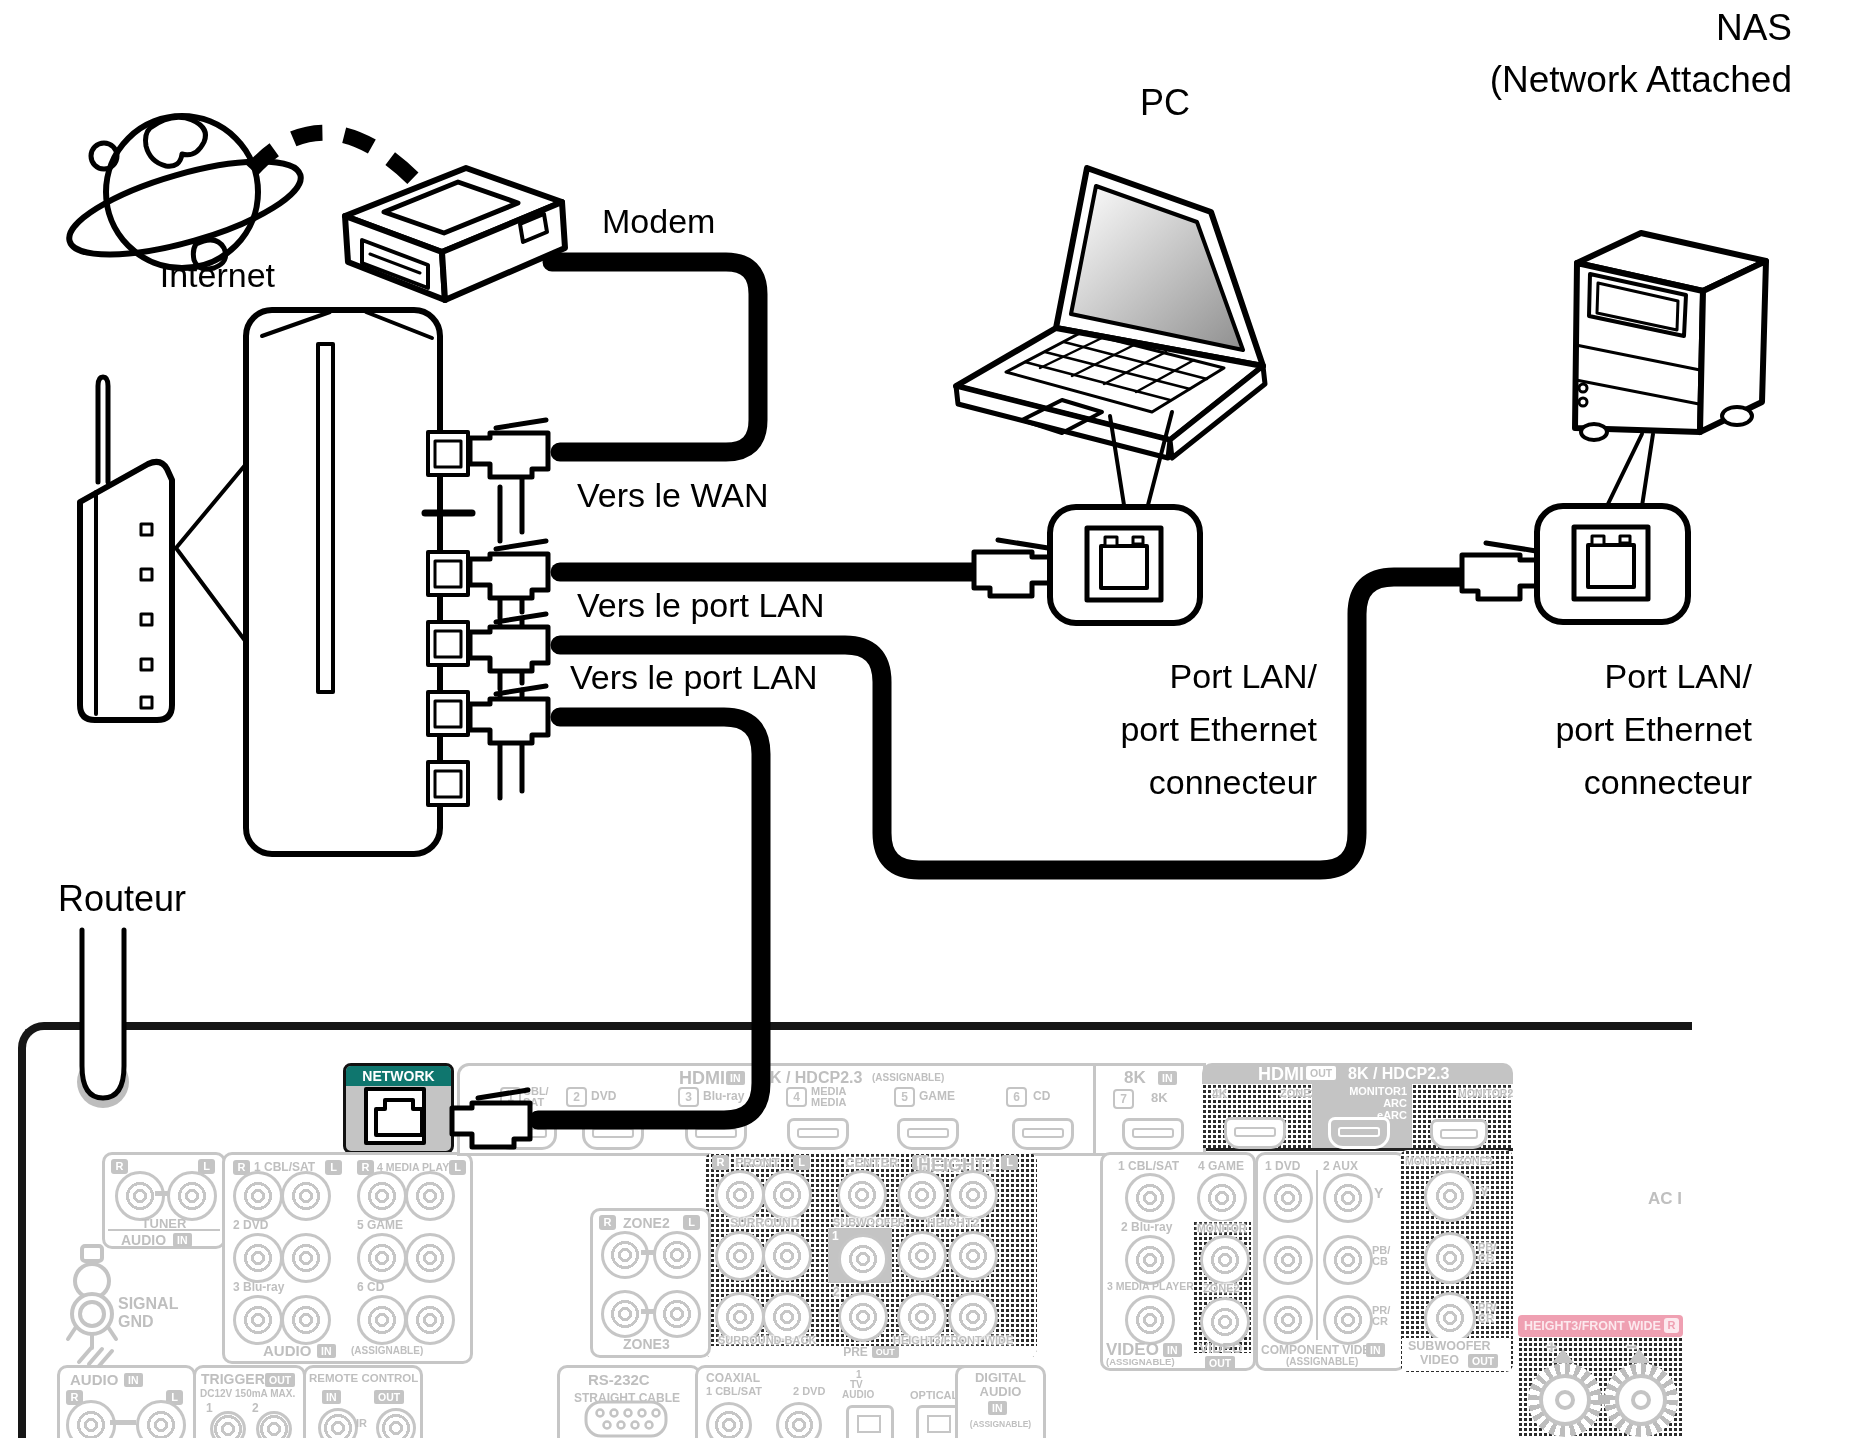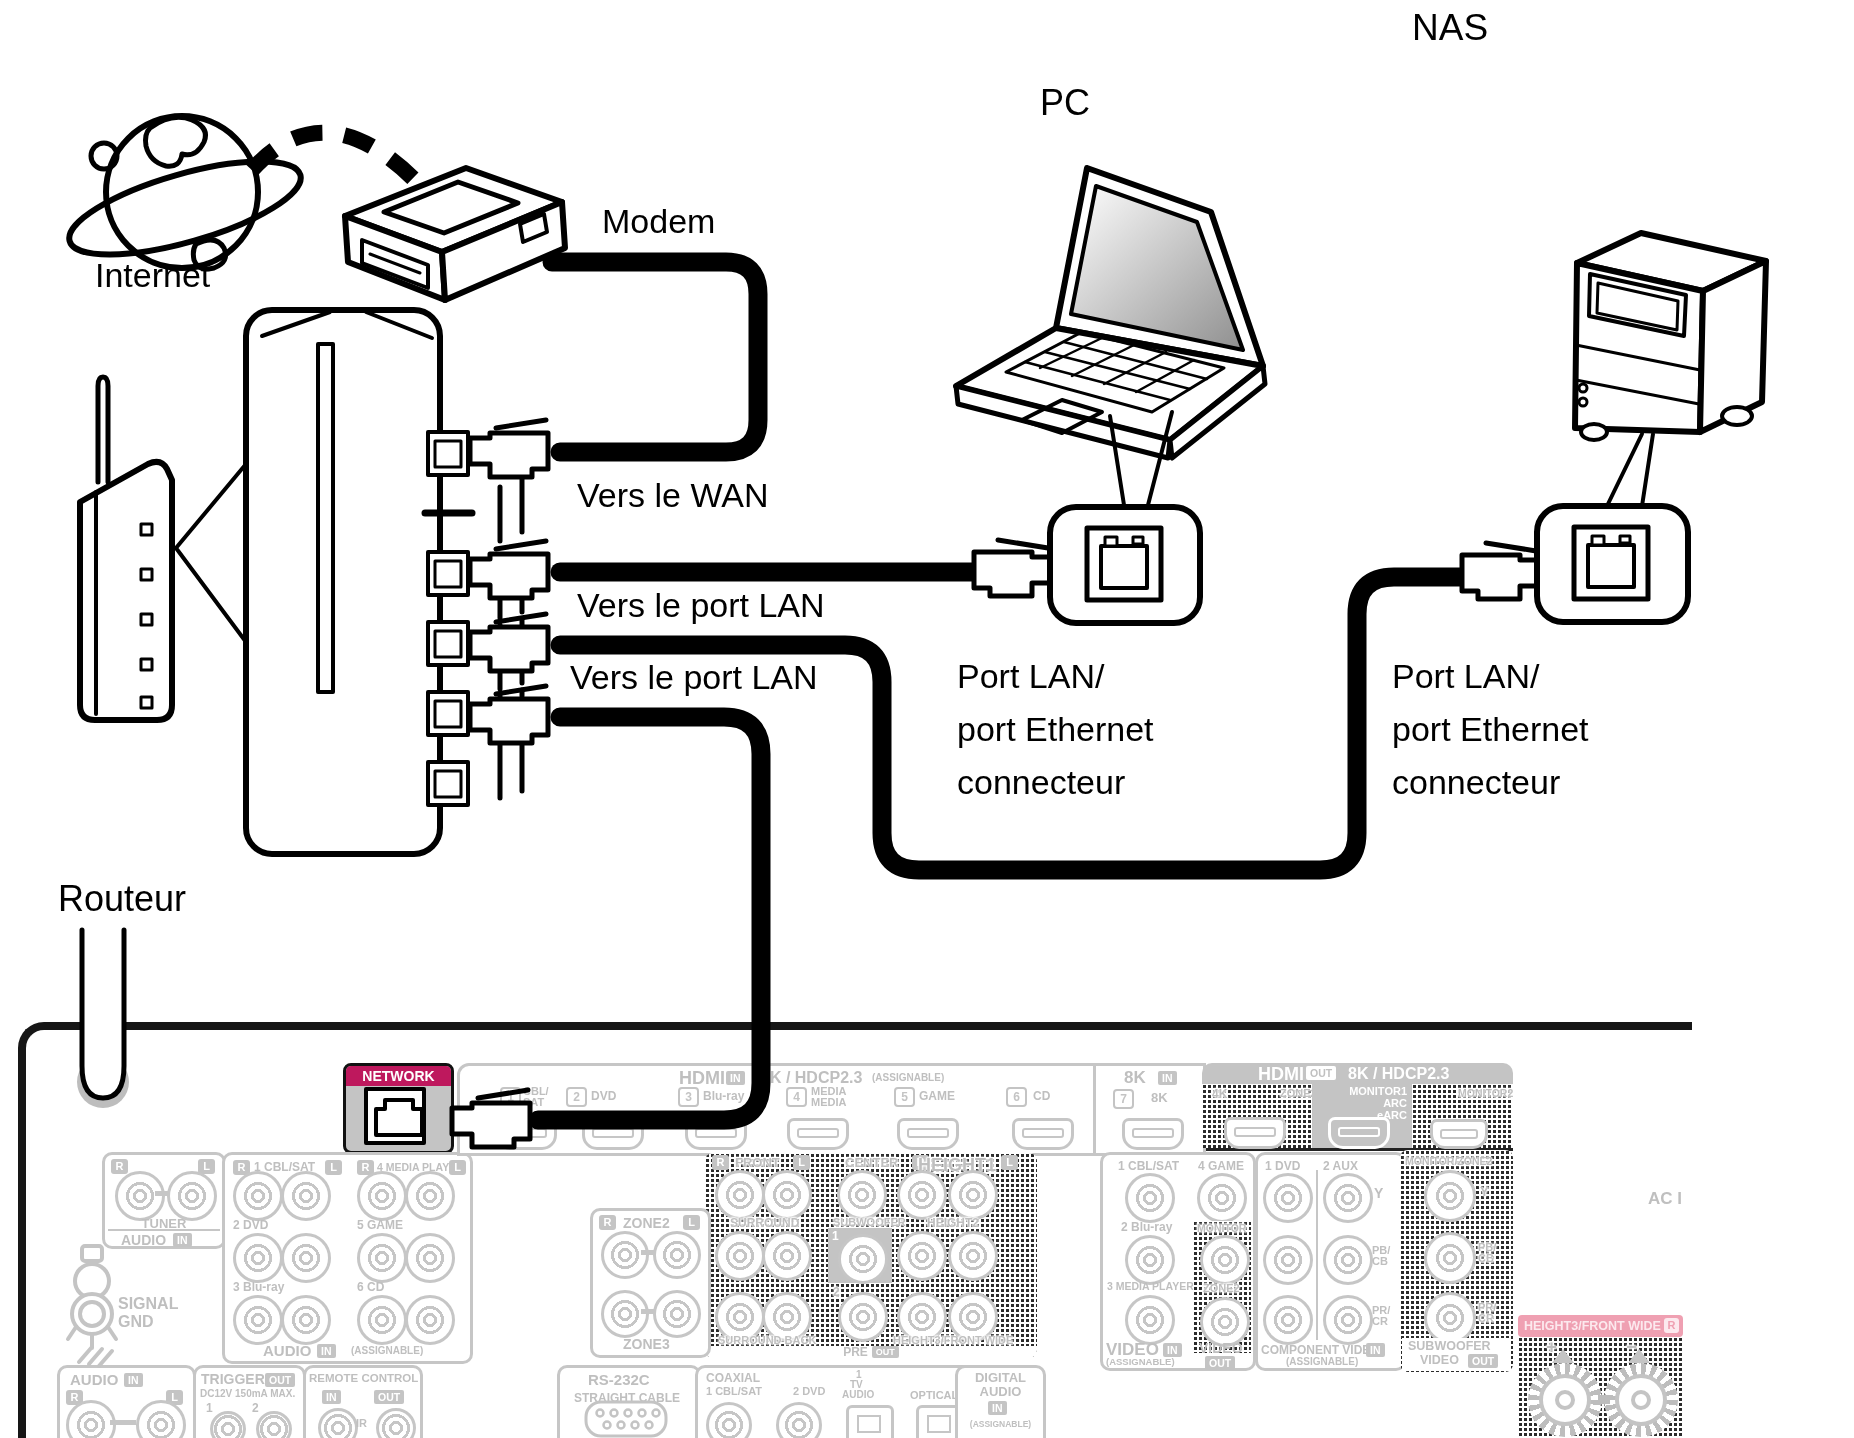--- a/index.html
+++ b/index.html
@@ -2,21 +2,21 @@
 <html><head>
 <meta charset="utf-8">
 <style>
   html,body{margin:0;padding:0;background:#fff}
   .stage{position:relative;width:1854px;height:1438px;background:#fff;overflow:hidden;
          font-family:"Liberation Sans",sans-serif}
   svg.art{position:absolute;left:0;top:0;z-index:6;pointer-events:none}
   .labels{position:absolute;left:0;top:0;width:100%;height:100%;z-index:4}
   .panel{position:absolute;left:0;top:0;width:100%;height:100%;z-index:2}
   .lbl{position:absolute;color:#000;font-size:34px;white-space:nowrap}
-  .lbl.c{text-align:left;white-space:normal}
+  .lbl.c{text-align:right;white-space:normal}
   .blk{position:absolute;background:#fff;border:3px solid #c6c6c6;border-radius:10px}
   .dots{background-color:#fff;background-image:radial-gradient(circle,#2b2b2b 1.45px,transparent 1.6px);background-size:5px 5px}
   .gtx{position:absolute;color:#bfbfbf;font-weight:bold;white-space:nowrap;line-height:1.05}
   .wtx{position:absolute;color:#fff;font-weight:bold;white-space:nowrap;line-height:1.05}
   .sh{text-shadow:0 0 2px #fff,0 0 2px #fff,1px 1px 2px #fff,-1px -1px 2px #fff}
   .rl{position:absolute;width:17px;height:15px;background:#c4c4c4;color:#fff;font-size:11px;font-weight:bold;
       text-align:center;line-height:15px;border-radius:3px}
   .bdg{position:absolute;background:#c4c4c4;color:#fff;font-weight:bold;font-size:10.5px;text-align:center;
        border-radius:2px;padding:1px 4px;line-height:12px}
   .bdg.inv{background:#fff;color:#c0c0c0}
@@ -44,21 +44,21 @@
 <body>
 
 <div class="stage">
 
   <div class="panel">
     <div style="position:absolute;left:18px;top:1022px;width:1666px;height:416px;border-left:8px solid #161616;border-top:8px solid #161616;border-top-left-radius:26px"></div>
     <div style="position:absolute;left:457px;top:1147px;width:1056px;height:4px;background:#222"></div>
 
 
     <div style="position:absolute;left:343px;top:1063px;width:105px;height:85px;border:3px solid #111;border-radius:8px;background:#c4c4c4;overflow:hidden">
-      <div style="position:absolute;left:0;right:0;top:0;height:20px;background:#be185d">
+      <div style="position:absolute;left:0;right:0;top:0;height:20px;background:#0f766e">
         <span class="wtx" style="left:0;right:0;top:3px;text-align:center;font-size:14px">NETWORK</span>
       </div>
     </div>
 
     <div class="blk" style="left:102px;top:1152px;width:118px;height:91px">
       <span class="rl" style="left:6px;top:4px">R</span>
       <span class="rl" style="left:93px;top:4px">L</span>
       <i class="rca" style="left:10px;top:16px;width:44px;height:44px"></i>
       <i class="rca" style="left:62px;top:16px;width:44px;height:44px"></i>
       <i class="link" style="left:50px;top:36px;width:14px"></i>
@@ -526,20 +526,21 @@
         <circle cx="649" cy="1425" r="3.5" stroke-width="2.5"></circle>
     </g>
   </svg>
 
   <div class="labels">
     <div class="lbl c" style="left:95px;top:256px;width:180px">Internet</div>
     <div class="lbl" style="left:602px;top:202px">Modem</div>
     <div class="lbl c" style="left:1040px;top:82px;width:150px;font-size:36px">PC</div>
     <div class="lbl c" style="left:1412px;top:2px;width:380px;font-size:37px;line-height:52px">
       <div>NAS</div>
+      <div>(Network Attached</div>
     </div>
     <div class="lbl" style="left:58px;top:878px;font-size:36px">Routeur</div>
     <div class="lbl" style="left:577px;top:476px">Vers le WAN</div>
     <div class="lbl" style="left:577px;top:586px">Vers le port LAN</div>
     <div class="lbl" style="left:570px;top:658px">Vers le port LAN</div>
     <div class="lbl c" style="left:957px;top:650px;width:360px;line-height:53px">
       <div>Port LAN/</div>
       <div>port Ethernet</div>
       <div>connecteur</div>
     </div>

